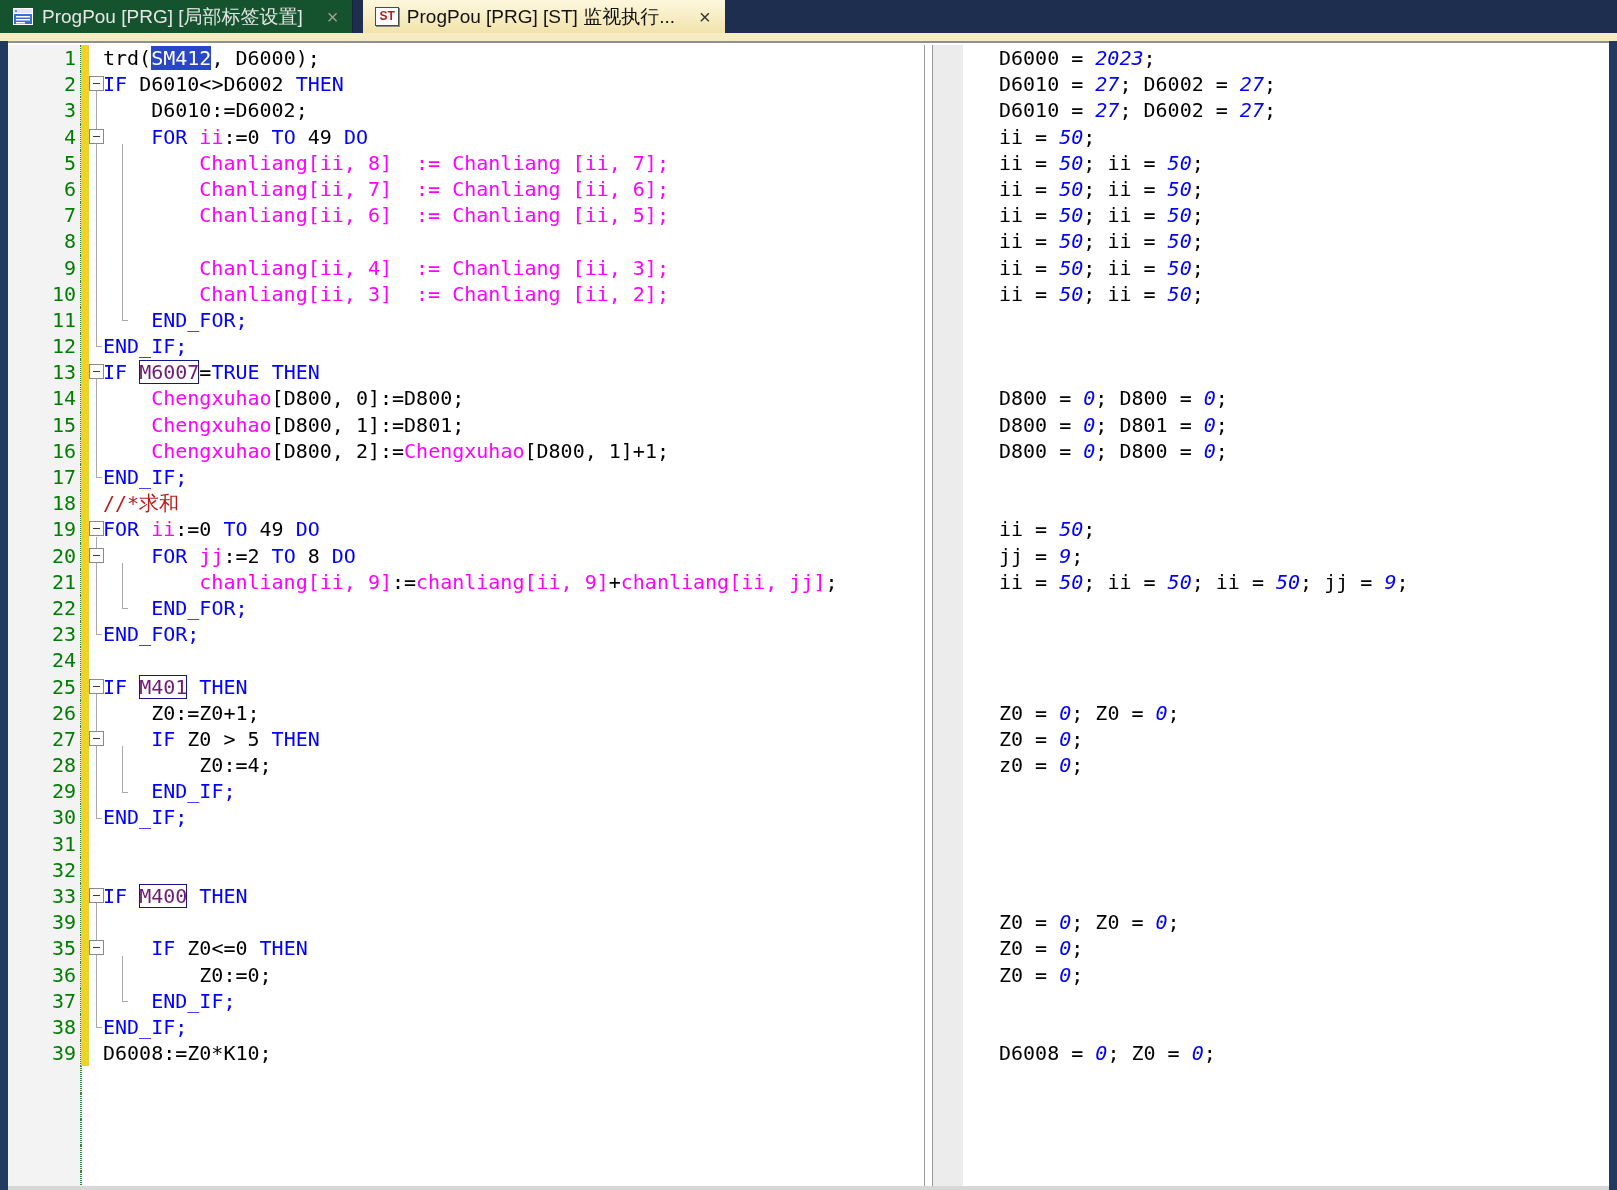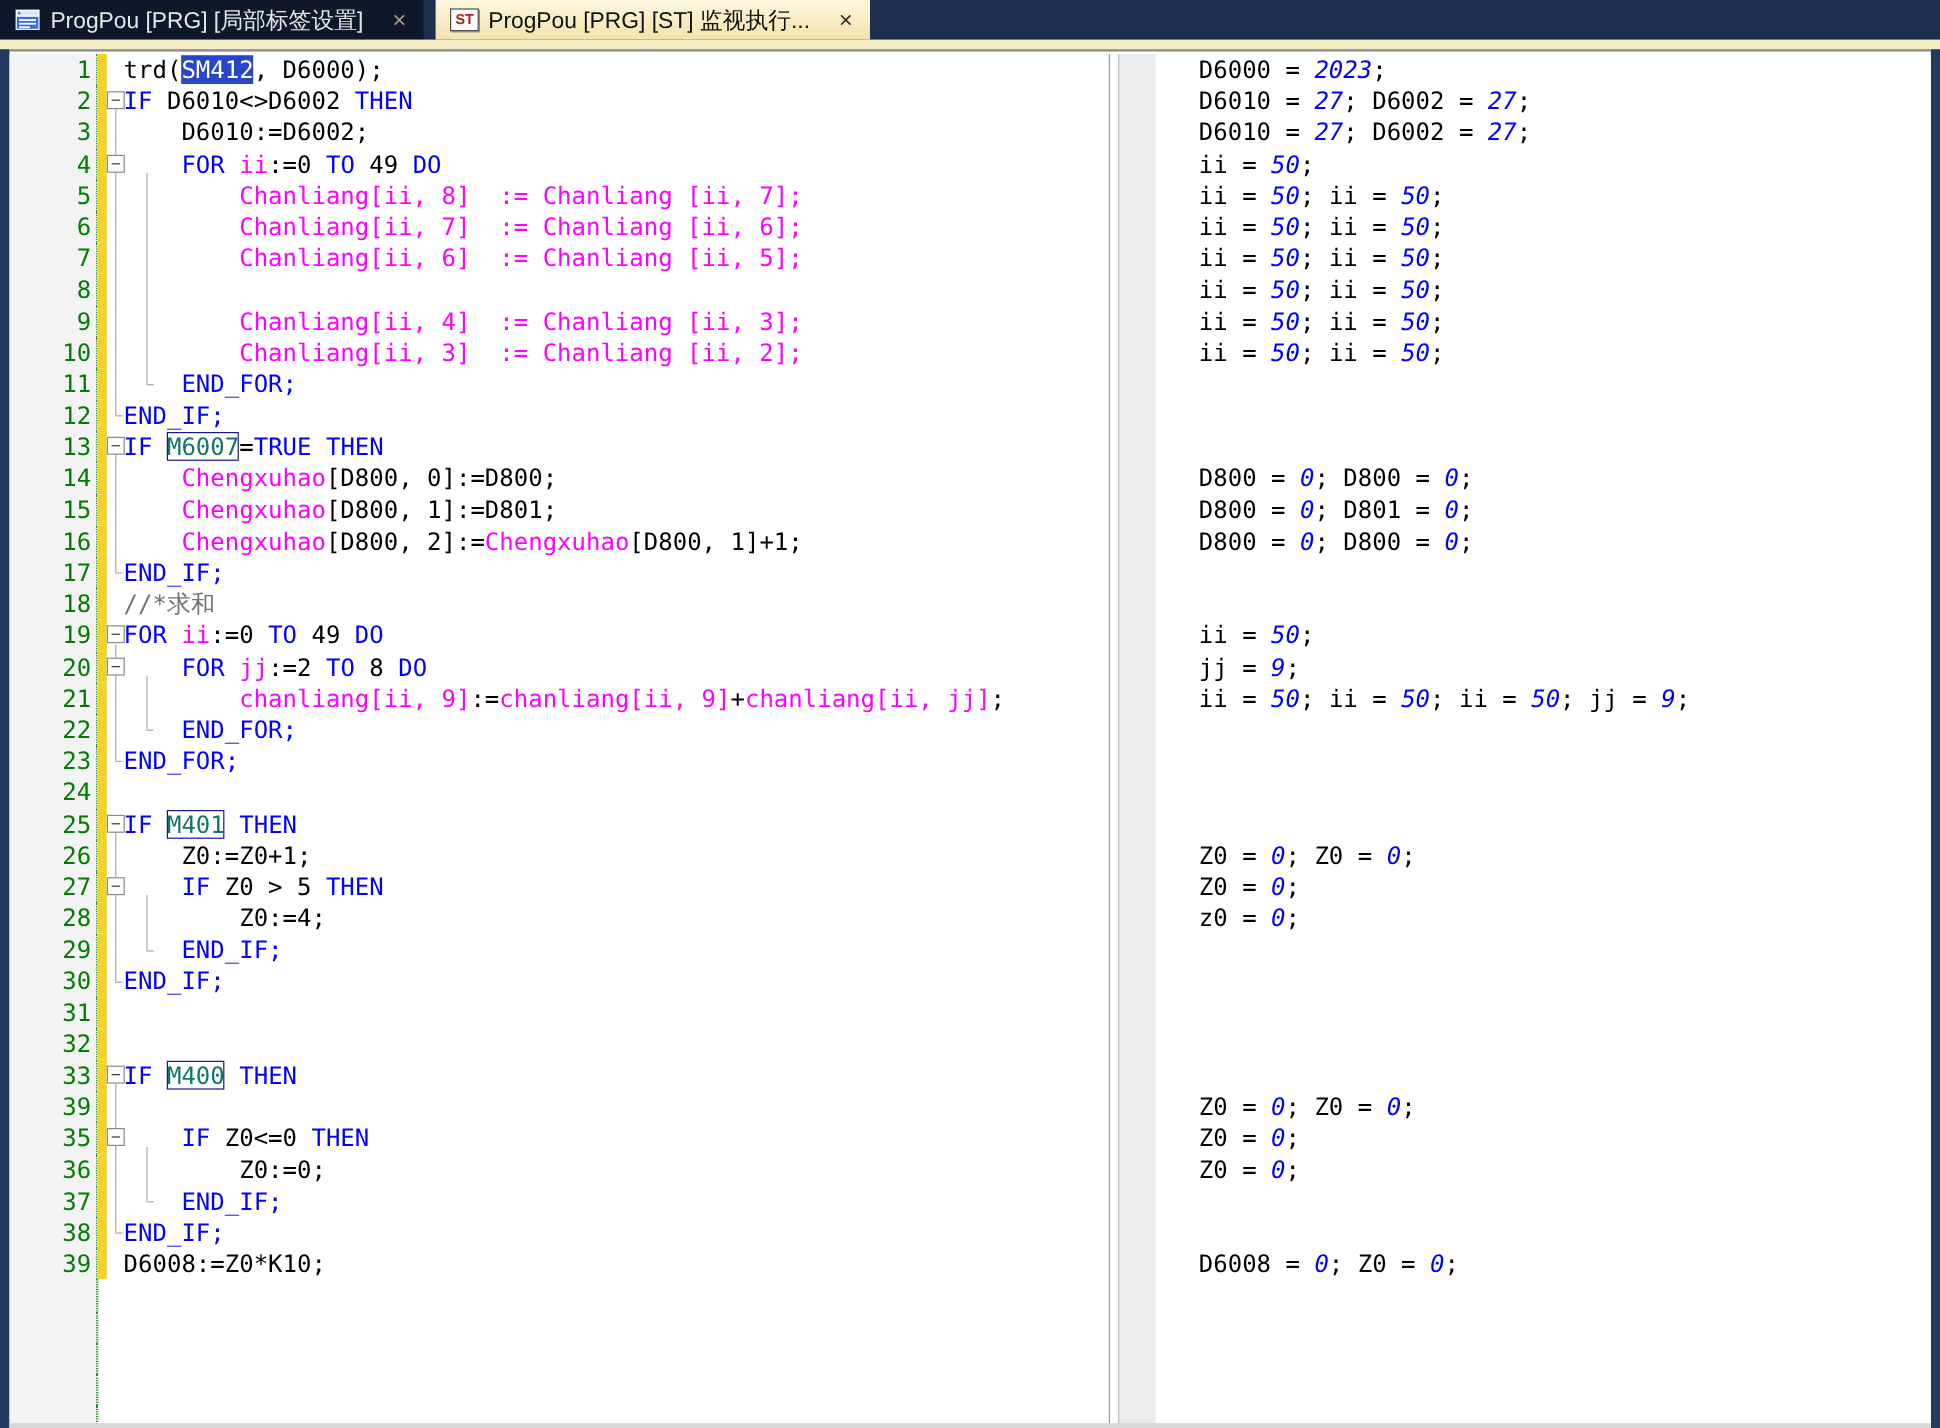--- a/index.html
+++ b/index.html
@@ -6,21 +6,21 @@
   body{
     width:1617px;height:1190px;overflow:hidden;position:relative;
     background:#233a60;font-family:"Liberation Sans",sans-serif;
   }
   
   .tabbar{
     position:absolute;left:0;top:0;width:1617px;height:33px;
     background:#1d2e4e;display:flex;align-items:stretch;
   }
   .tab{display:flex;align-items:center;gap:8px;padding:0 12px;cursor:default;}
-  .tab.inactive{background:#0f172a;color:#e6e6e6;border-right:1px solid #16233c;}
+  .tab.inactive{background:#14532d;color:#e6e6e6;border-right:1px solid #16233c;}
   .tab.active{
     background:linear-gradient(#fdf7dd,#f2e3ac);color:#111;
   }
   .tab .title{font-size:19px;white-space:nowrap;}
   .tab .close{font-size:20px;line-height:20px;padding:0 2px;margin-left:14px;}
   .tab.inactive .close{color:#a79d8d;}
   .tab.active .close{color:#333;}
   .sticon{
     display:inline-block;background:#fff;border:1px solid #4a4a4a;
     box-shadow:1px 1px 0 #8a8a8a;color:#b91c1c;font-weight:bold;
@@ -60,23 +60,23 @@
   }
   .fbox:after{
     content:"";position:absolute;left:3px;top:6px;width:7px;height:1px;background:#3a3a3a;
   }
   .fline{position:absolute;width:1px;background:#a9a9a9;z-index:1;}
   .ffoot{position:absolute;height:1px;background:#a9a9a9;z-index:1;}
   
   .tk-d{color:#000;}
   .tk-k{color:#0000ff;}
   .tk-i{color:#ff00ff;text-align:center;}
-  .tk-c{color:#737373;}
+  .tk-c{color:#b91c1c;}
   .tk-sel{color:#fff;background:#2946c8;}
-  .tk-b{color:#0f766e;outline:1px solid #16168c;outline-offset:-1px;}
+  .tk-b{color:#701a75;outline:1px solid #16168c;outline-offset:-1px;}
   
   .mrow{height:26.2px;}
   .mrow pre{margin:0;white-space:pre;padding-left:36px;}
   .mv{color:#0000ff;font-style:italic;}
 </style>
 </head>
 <body>
 
 <div class="tabbar">
   <div class="tab inactive">

